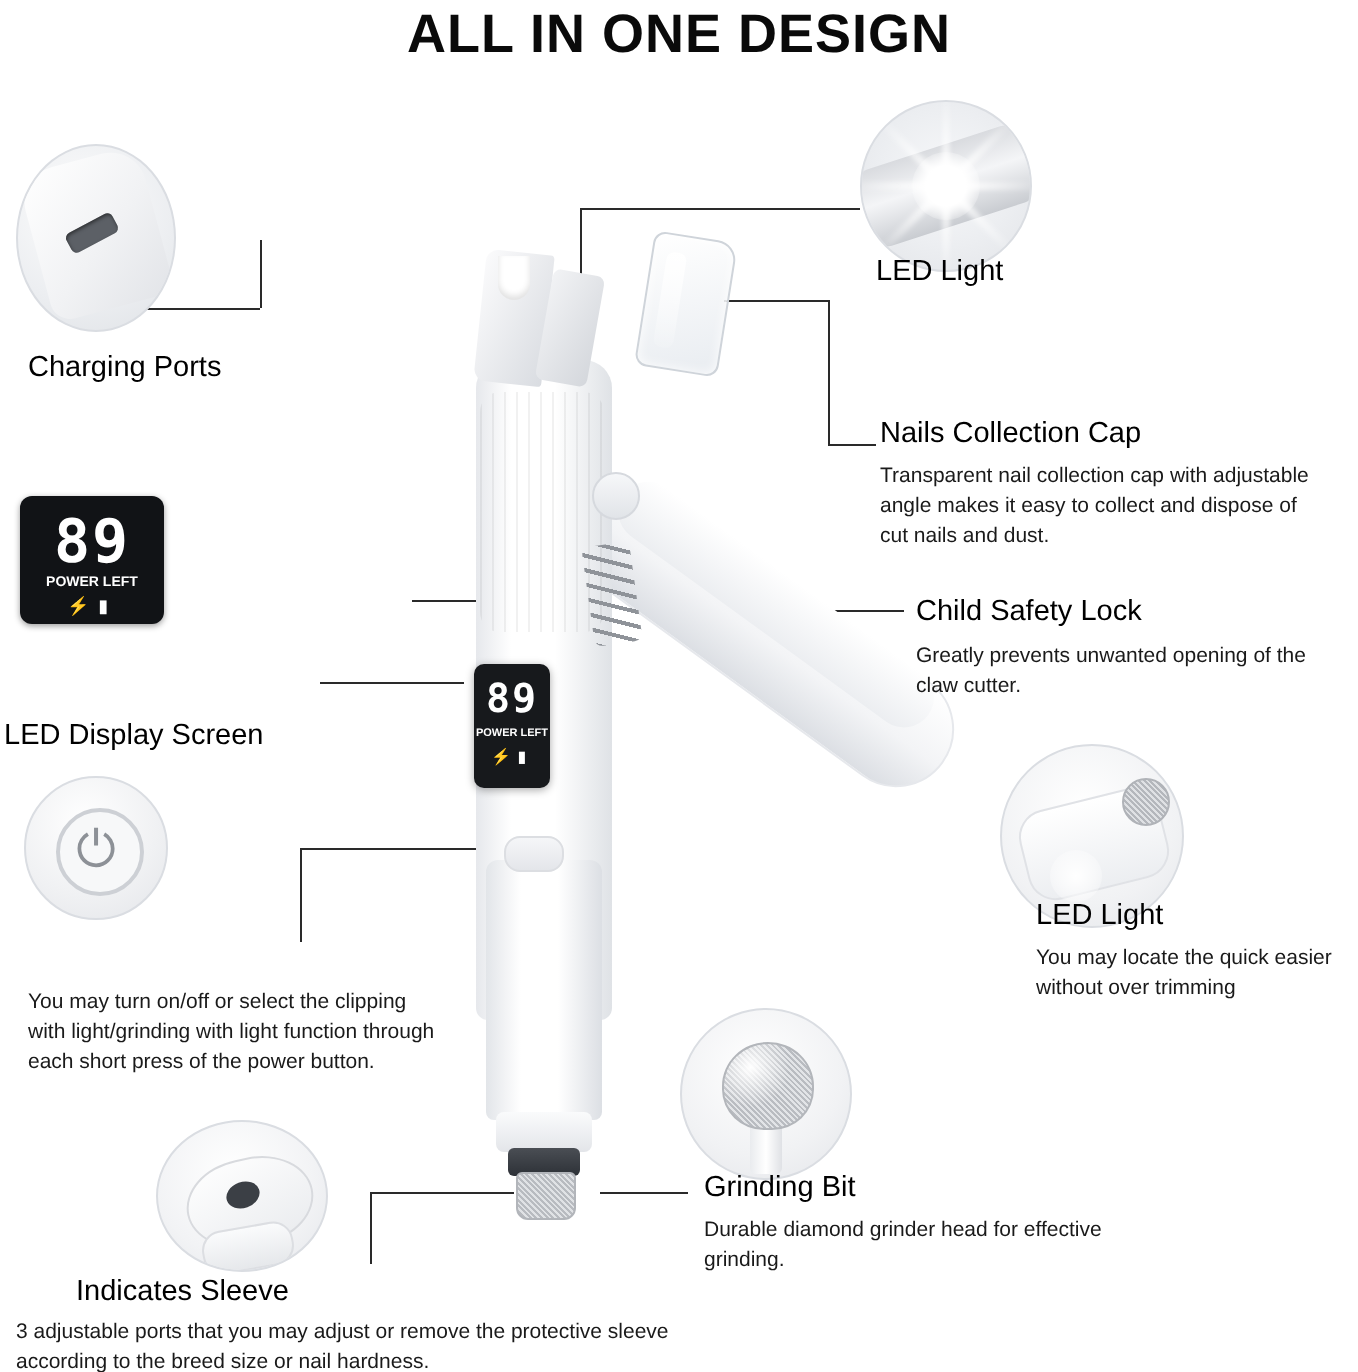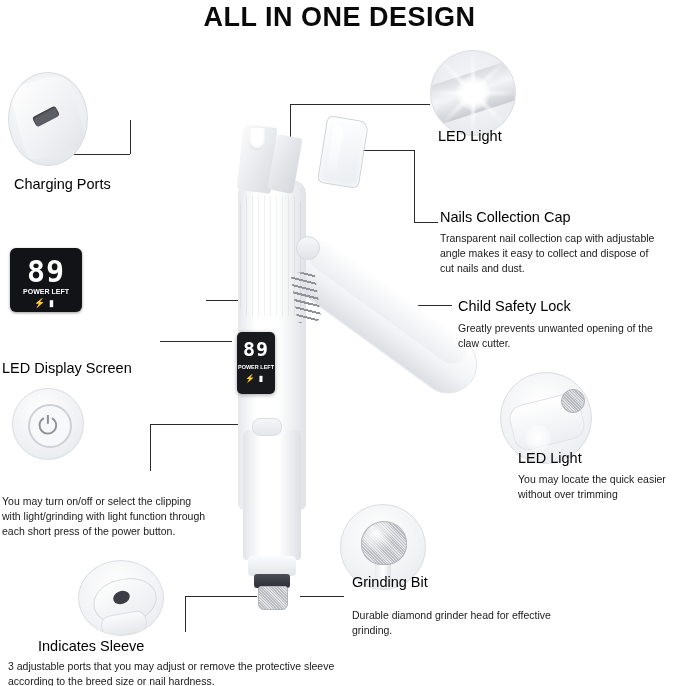--- a/index.html
+++ b/index.html
@@ -548,26 +548,26 @@
       <div class="barrel"></div>
       <div class="tip"></div>
       <div class="glow"></div>
     </div>
   </div>
 
   <div class="callout-title" style="left:14px; top:176px;">Charging Ports</div>
 
   <div class="callout-title" style="left:2px; top:332px;margin-top:28px;">LED Display Screen</div>
 
-  <div class="callout-body" style="left:2px; top:494px; width:204px;">You may turn on/off or select the clipping with  light/grinding with light function through each short press of the power button.</div>
+  <div class="callout-body" style="left:14px; top:494px; width:204px;">You may turn on/off or select the clipping with  light/grinding with light function through each short press of the power button.</div>
 
   <div class="callout-title" style="left:38px; top:638px;">Indicates Sleeve</div>
   <div class="callout-body" style="left:8px; top:659px; width:350px;">3 adjustable ports that you may adjust or remove the protective sleeve according to the breed size or nail hardness.</div>
 
-  <div class="callout-title" style="left:352px; top:574px;">Grinding Bit</div>
+  <div class="callout-title" style="left:352px; top:586px;">Grinding Bit</div>
   <div class="callout-body" style="left:352px; top:608px; width:200px;">Durable diamond grinder head for effective grinding.</div>
 
   <div class="callout-title" style="left:438px; top:128px;">LED Light</div>
 
   <div class="callout-title" style="left:440px; top:209px;">Nails Collection Cap</div>
   <div class="callout-body" style="left:440px; top:231px; width:224px;">Transparent nail collection cap with adjustable angle makes it easy to collect and dispose of cut nails and dust.</div>
 
   <div class="callout-title" style="left:458px; top:298px;">Child Safety Lock</div>
   <div class="callout-body" style="left:458px; top:321px; width:208px;">Greatly prevents unwanted opening of the claw cutter.</div>
 

